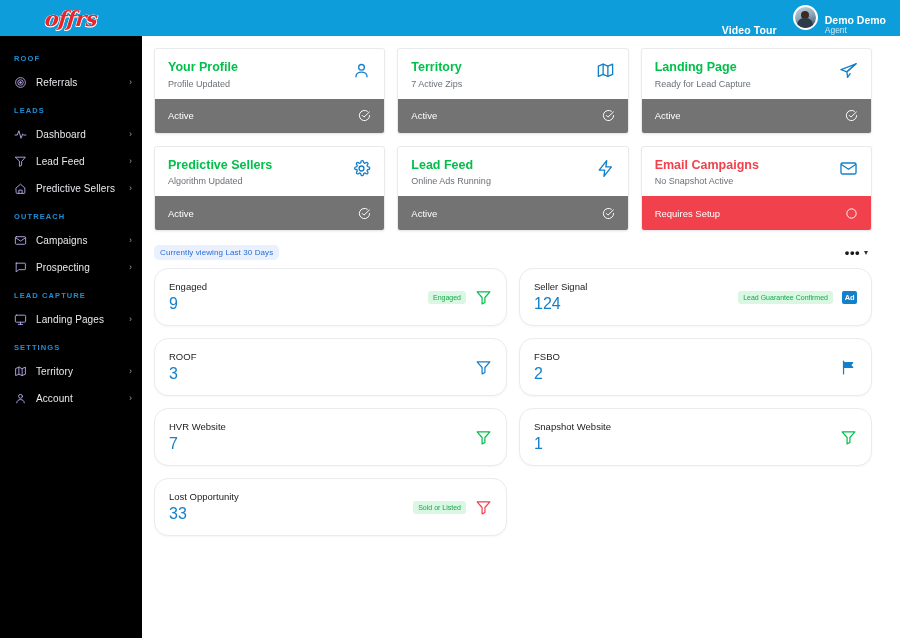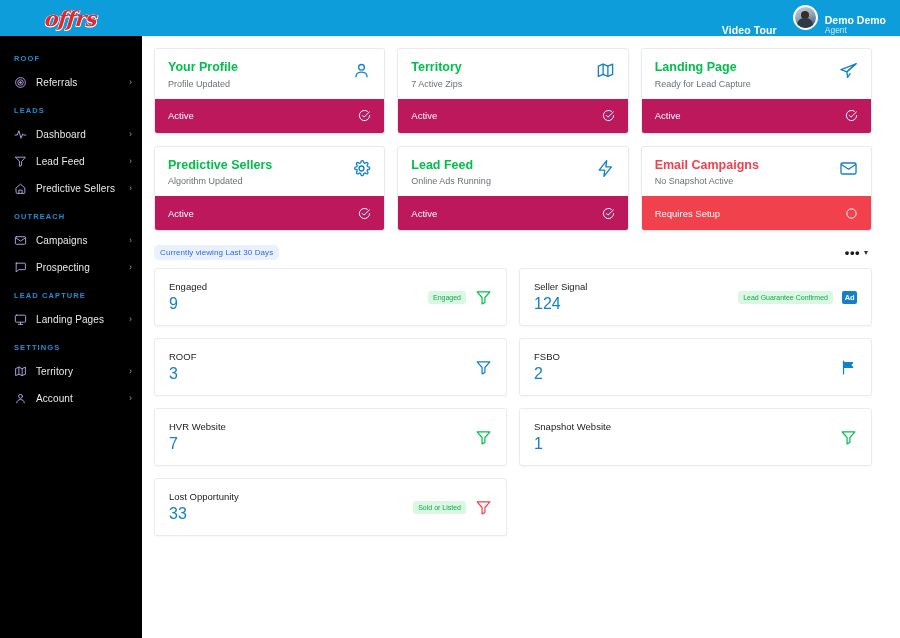--- a/index.html
+++ b/index.html
@@ -80,21 +80,21 @@
   .status-title { font-size: 12.5px; font-weight: 700; line-height: 1.25; }
   .status-title.green { color: #00bf4a; }
   .status-title.red { color: #f0414c; }
   .status-sub { font-size: 9px; color: #6a7078; margin-top: 3px; }
   .status-icon { width: 19px; height: 19px; flex: 0 0 19px; margin-top: 1px; color: #1380c9; }
   .status-icon svg { width: 19px; height: 19px; display: block; }
   .status-bar {
     height: 34px; display: flex; align-items: center; padding: 0 13px;
     color: #ffffff; font-size: 9.5px; font-weight: 500;
   }
-  .status-bar.ok { background: #be185d; }
+  .status-bar.ok { background: #737373; }
   .status-bar.warn { background: #f0414c; }
   .status-bar-label { flex: 1; }
   .status-bar-icon { width: 13px; height: 13px; }
   .status-bar-icon svg { width: 13px; height: 13px; display: block; }
 
   
   .viewing-row { display: flex; align-items: center; margin-top: 13px; }
   .viewing-badge {
     background: #e9f1ff; color: #2c6bd4; font-size: 8px; font-weight: 500;
     padding: 3px 6px; border-radius: 5px; letter-spacing: .1px;
@@ -104,21 +104,21 @@
     cursor: pointer; padding: 2px 4px; color: #1a1a1a;
   }
   .more-dots { font-size: 13px; letter-spacing: .5px; line-height: 1; font-weight: 700; }
   .more-chev { font-size: 8px; line-height: 1; color: #333; }
 
   
   .metrics {
     display: grid; grid-template-columns: repeat(2, 1fr); gap: 12px; margin-top: 7px;
   }
   .metric-card {
-    background: #ffffff; border: 1px solid #e9ebee; border-radius: 3px;
+    background: #ffffff; border: 1px solid #e9ebee; border-radius: 14px;
     box-shadow: 0 1px 2px rgba(16,24,40,0.04);
     height: 58px; padding: 10px 14px; display: flex; align-items: center; cursor: pointer;
   }
   .metric-left { flex: 1; min-width: 0; }
   .metric-label { font-size: 9.5px; color: #1b1b1f; font-weight: 400; line-height: 1.1; }
   .metric-value { font-size: 16px; color: #1380c9; font-weight: 400; margin-top: 2px; line-height: 1.1; }
   .metric-right { display: flex; align-items: center; gap: 9px; }
   .metric-tag {
     background: #d9f7e3; color: #17a74a; font-size: 7px; font-weight: 500;
     padding: 3px 5px; border-radius: 3px; white-space: nowrap;

